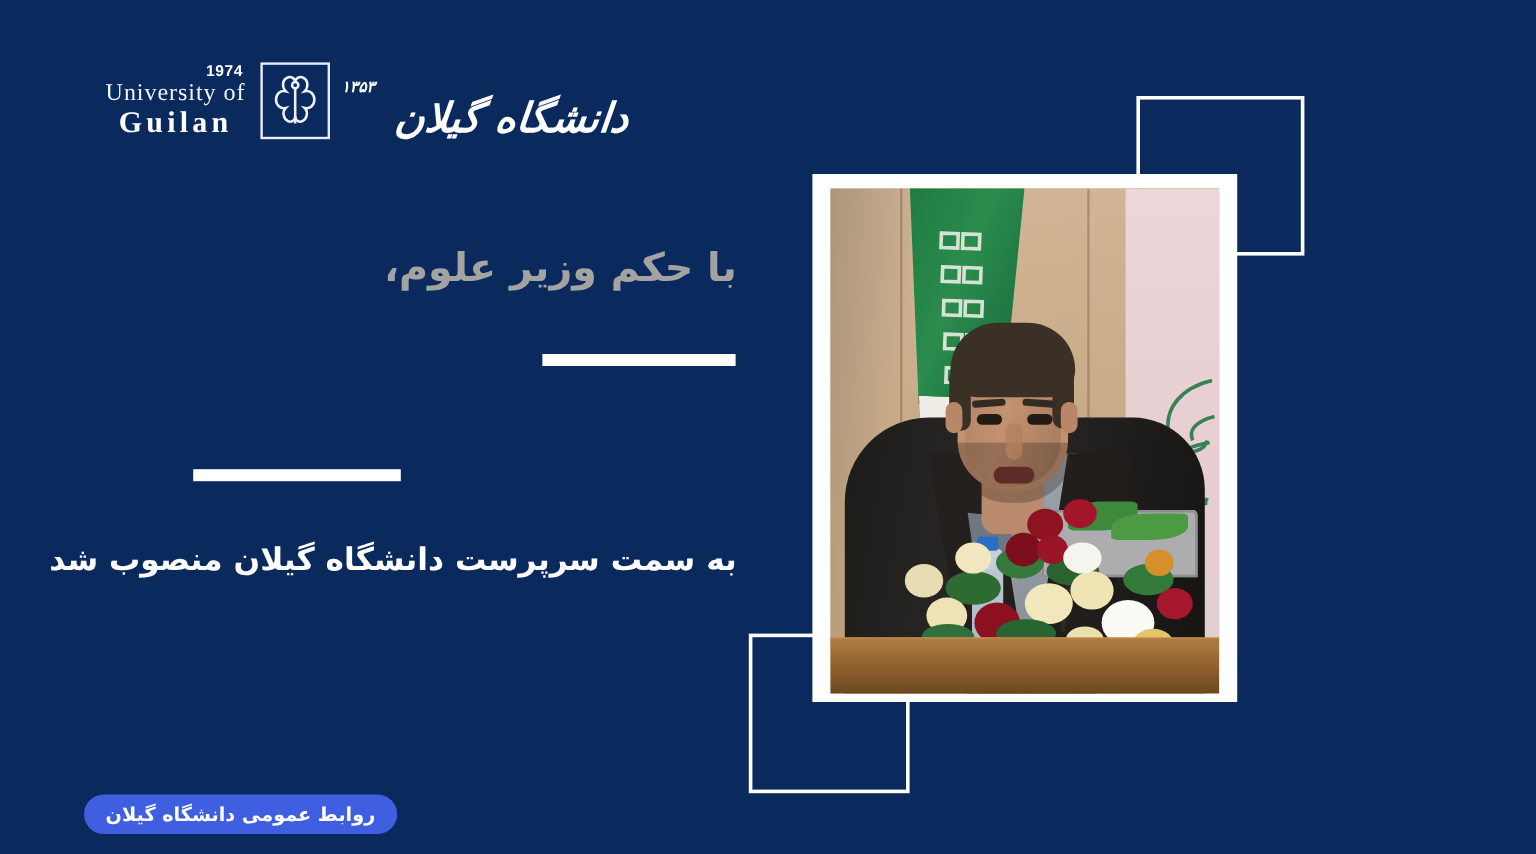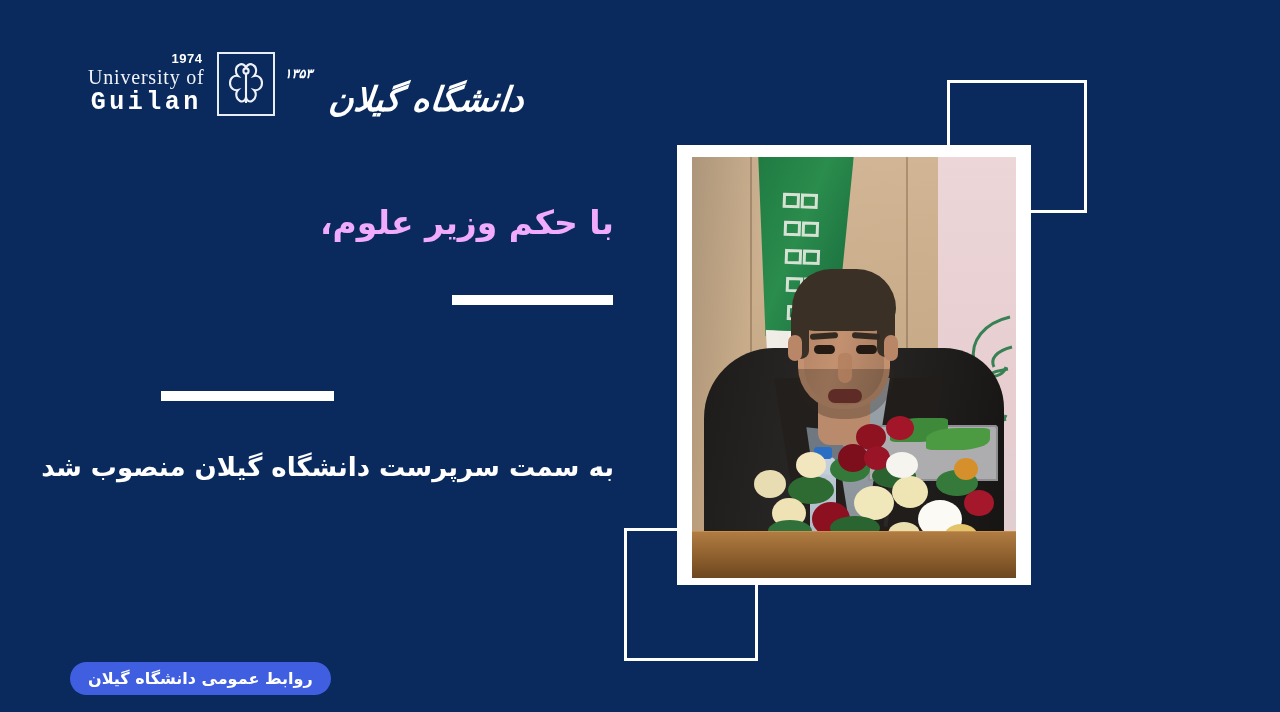--- a/index.html
+++ b/index.html
@@ -49,21 +49,21 @@
   .logo-univ {
     font-family:"Liberation Serif", serif;
     font-size:20px;
     font-weight:400;
     letter-spacing:.8px;
     display:block;
     color:#f2f4f8;
     text-align:right;
   }
   .logo-guilan {
-    font-family:Liberation Mono, monospace;
+    font-family:Liberation Serif, serif;
     font-size:25px;
     font-weight:700;
     letter-spacing:3.5px;
     display:block;
     color:#ffffff;
     text-align:center;
     margin-top:2px;
   }
 
   .logo-emblem {
@@ -105,21 +105,21 @@
     transform:skewX(-6deg);
     white-space:nowrap;
     margin-bottom:4px;
   }
 
   
   #kicker {
     position:absolute;
     right:666px;
     top:203px;
-    color:#f0abfc;
+    color:#a3a3a3;
     font-family:"DejaVu Sans", sans-serif;
     font-size:33px;
     font-weight:700;
     direction:rtl;
     text-align:right;
     white-space:nowrap;
     letter-spacing:-0.5px;
   }
 
   #rule-top {

